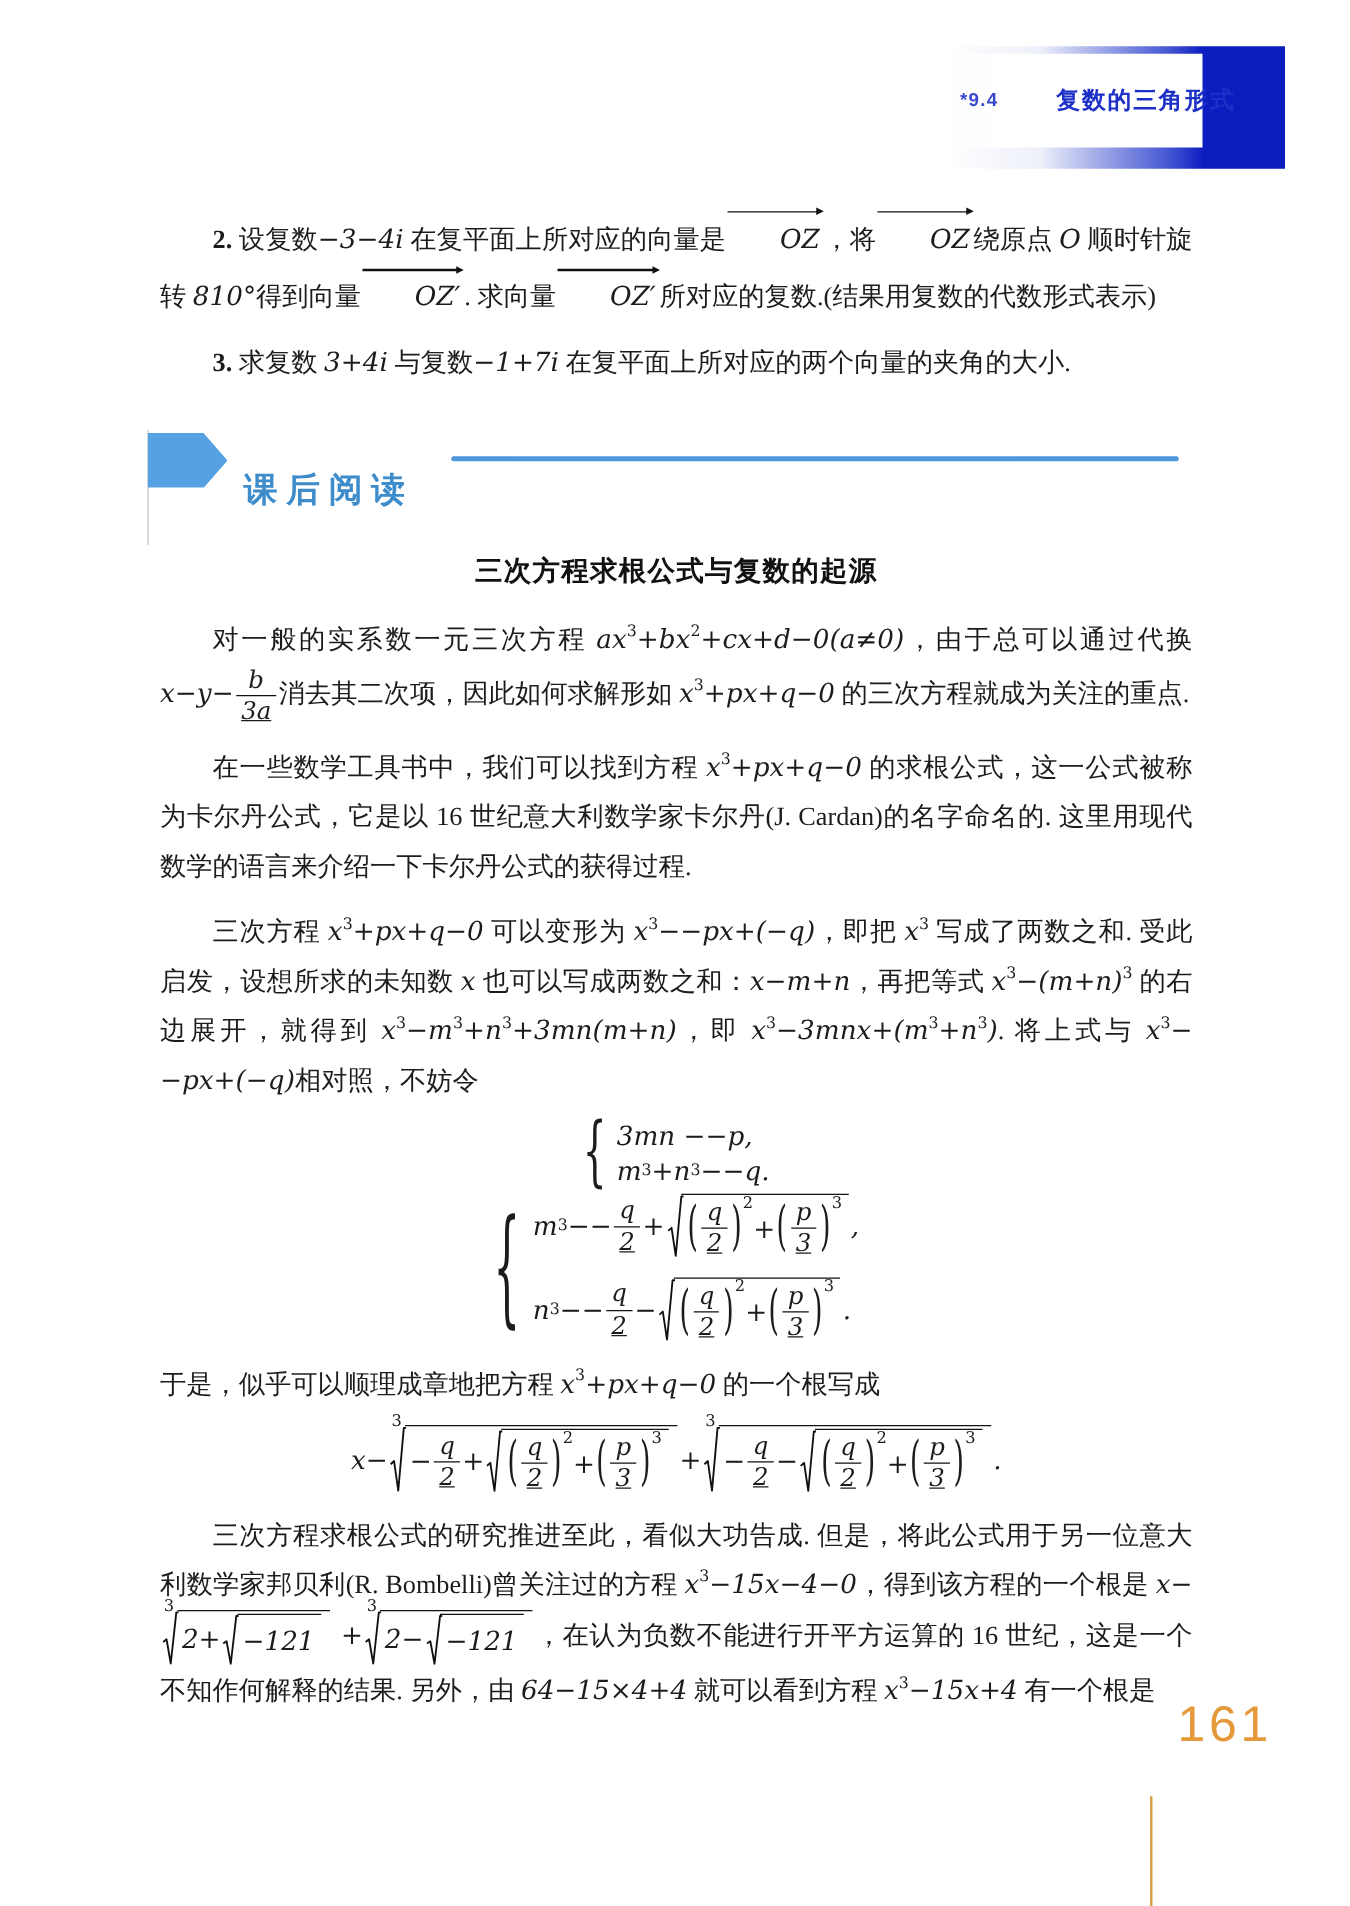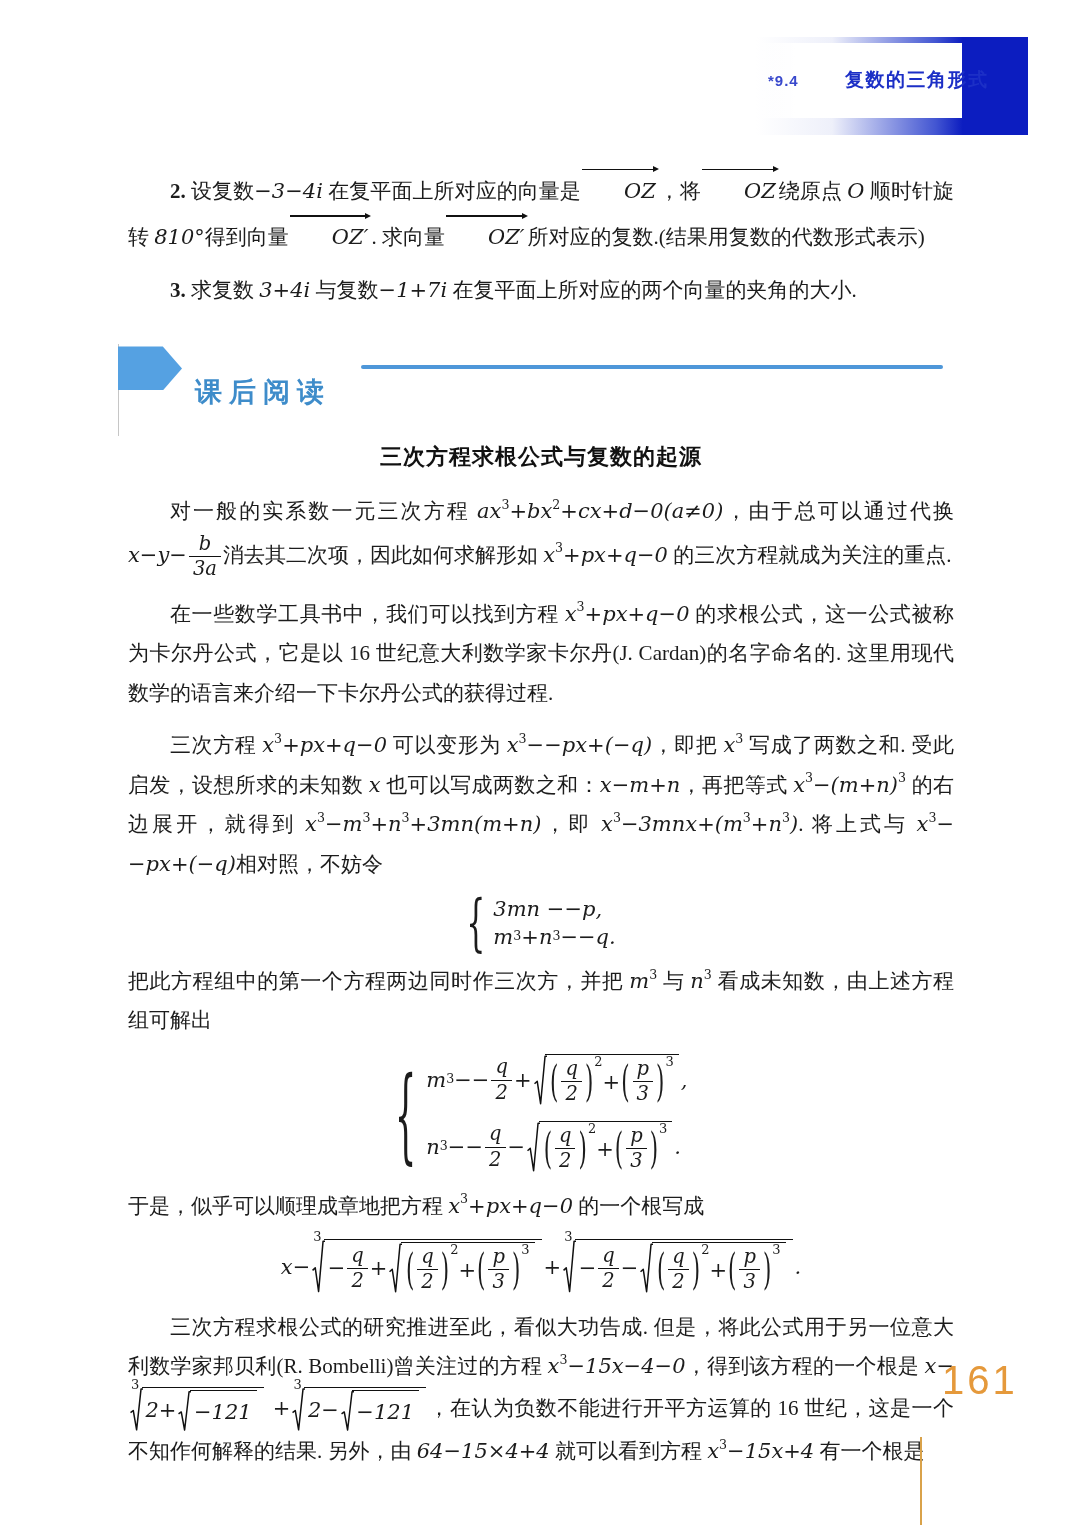--- a/index.html
+++ b/index.html
@@ -33,21 +33,21 @@
   
   .vec{position:relative;display:inline-block;padding:7px 3px 0 1px;}
   .vec::before{content:"";position:absolute;top:4px;left:1px;right:4px;height:1.4px;background:#111;}
   .vec::after{content:"";position:absolute;top:1.2px;right:0;width:0;height:0;
     border-left:6px solid #111;border-top:3.2px solid transparent;border-bottom:3.2px solid transparent;}
 
   
   .frac{display:inline-flex;flex-direction:column;align-items:center;vertical-align:middle;
         line-height:1.25;font-size:0.93em;margin:0 2px;text-indent:0;}
   .frac .num,.frac .den{padding:0 4px;font-family:"DejaVu Serif",serif;font-style:italic;}
-  .frac .den{border-top:1.6px solid #111;}
+  .frac .den{border-top:1.6px solid #111;text-decoration:underline;}
 
   
   .sqrt{display:inline-flex;align-items:stretch;vertical-align:middle;position:relative;
         margin:0 2px;text-indent:0;}
   .sgn{width:13px;display:flex;align-items:stretch;margin-right:-1.5px;}
   .sgn svg{width:100%;height:auto;flex:1;}
   .rad{border-top:1.8px solid #111;display:inline-flex;align-items:center;padding:2px 5px 0 4px;}
 
   
   .ppow{display:inline-flex;align-items:center;text-indent:0;}
@@ -126,21 +126,20 @@
             </span>
             <span class="row">
               <span class="mi">m</span>
               <sup class="msup">3</sup>
               <span class="mi">+n</span>
               <sup class="msup">3</sup>
               <span class="mi"> −−q.</span>
             </span>
           </span>
         </div>
-        <p class="para"><span class="cjk">把此方程组中的第一个方程两边同时作三次方，并把 </span><span class="mi">m</span><sup class="msup">3</sup><span class="cjk"> 与 </span><span class="mi">n</span><sup class="msup">3</sup><span class="cjk"> 看成未知数，由上述方程组可解出</span></p>
         <div class="cases bg">
           <span class="rows">
             <span class="row">
               <span class="mi">m</span>
               <sup class="msup">3</sup>
               <span class="mi"> −−</span>
               <span class="frac">
                 <span class="num">q</span>
                 <span class="den">2</span>
               </span>

